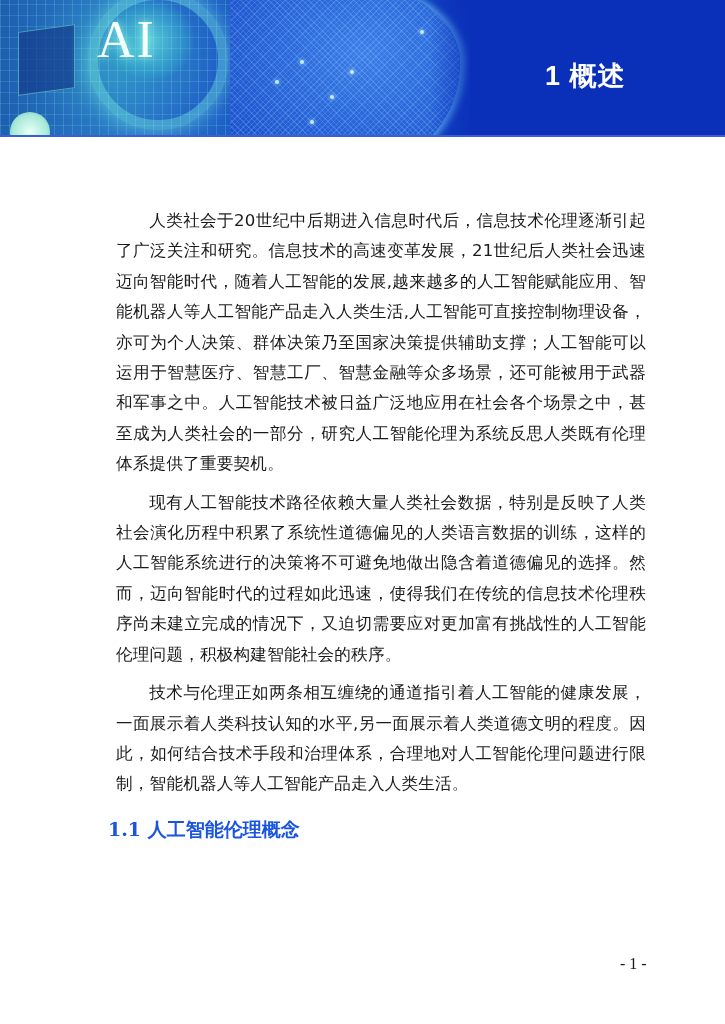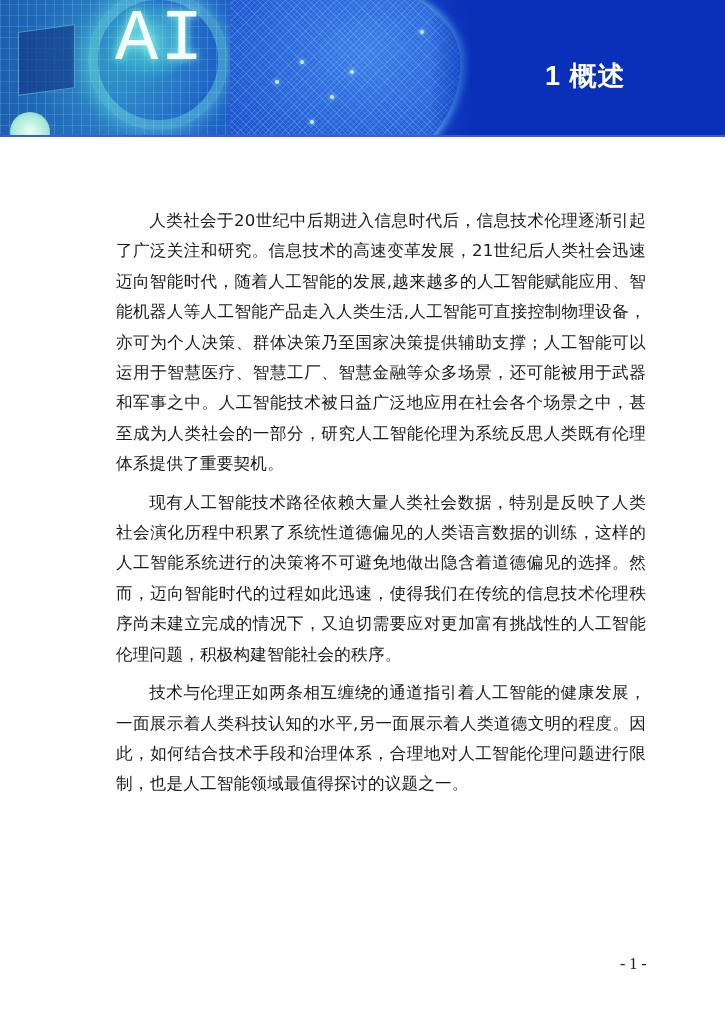--- a/index.html
+++ b/index.html
@@ -50,23 +50,23 @@
   .ring {
     position: absolute;
     left: 88px; top: -10px;
     width: 120px; height: 120px;
     border-radius: 50%;
     border: 10px solid rgba(130,250,225,0.35);
     box-shadow: 0 0 20px rgba(140,255,230,0.5);
   }
   .ai-text {
     position: absolute;
-    left: 115px; top: 0px;
-    font-family: Liberation Mono, monospace;
-    font-size: 72px;
+    left: 97px; top: 0px;
+    font-family: Liberation Serif, serif;
+    font-size: 52px;
     line-height: 80px;
     color: #f4fffb;
     letter-spacing: 2px;
     text-shadow: 0 0 10px rgba(160,255,235,0.9);
   }
   .coin {
     position: absolute;
     border-radius: 50%;
     background: radial-gradient(circle, #e8fff6 0%, #a8ead8 60%, #5ab8b0 100%);
   }
@@ -165,18 +165,22 @@
     <div class="ai-text">AI</div>
   </div>
   <div class="banner-fade"></div>
   <div class="chapter-title">1 概述</div>
   <div class="banner-bottom"></div>
 </div>
 
 <div class="content">
   <p class="para">人类社会于20世纪中后期进入信息时代后，信息技术伦理逐渐引起了广泛关注和研究。信息技术的高速变革发展，21世纪后人类社会迅速迈向智能时代，随着人工智能的发展,越来越多的人工智能赋能应用、智能机器人等人工智能产品走入人类生活,人工智能可直接控制物理设备，亦可为个人决策、群体决策乃至国家决策提供辅助支撑；人工智能可以运用于智慧医疗、智慧工厂、智慧金融等众多场景，还可能被用于武器和军事之中。人工智能技术被日益广泛地应用在社会各个场景之中，甚至成为人类社会的一部分，研究人工智能伦理为系统反思人类既有伦理体系提供了重要契机。</p>
   <p class="para">现有人工智能技术路径依赖大量人类社会数据，特别是反映了人类社会演化历程中积累了系统性道德偏见的人类语言数据的训练，这样的人工智能系统进行的决策将不可避免地做出隐含着道德偏见的选择。然而，迈向智能时代的过程如此迅速，使得我们在传统的信息技术伦理秩序尚未建立完成的情况下，又迫切需要应对更加富有挑战性的人工智能伦理问题，积极构建智能社会的秩序。</p>
-  <p class="para">技术与伦理正如两条相互缠绕的通道指引着人工智能的健康发展，一面展示着人类科技认知的水平,另一面展示着人类道德文明的程度。因此，如何结合技术手段和治理体系，合理地对人工智能伦理问题进行限制，也是人工智能领域最值得探讨的议题之一。</p>
+  <p class="para">技术与伦理正如两条相互缠绕的通道指引着人工智能的健康发展，一面展示着人类科技认知的水平,另一面展示着人类道德文明的程度。因此，如何结合技术手段和治理体系，合理地对人工智能伦理问题进行限制，智能机器人等人工智能产品走入人类生活。</p>
 
+  <h2 class="section-heading">
+    <span class="num">1.1</span>
+    <span>人工智能伦理概念</span>
+  </h2>
 
 </div>
 
 <div class="page-number">- 1 -</div>
 
 </body></html>

